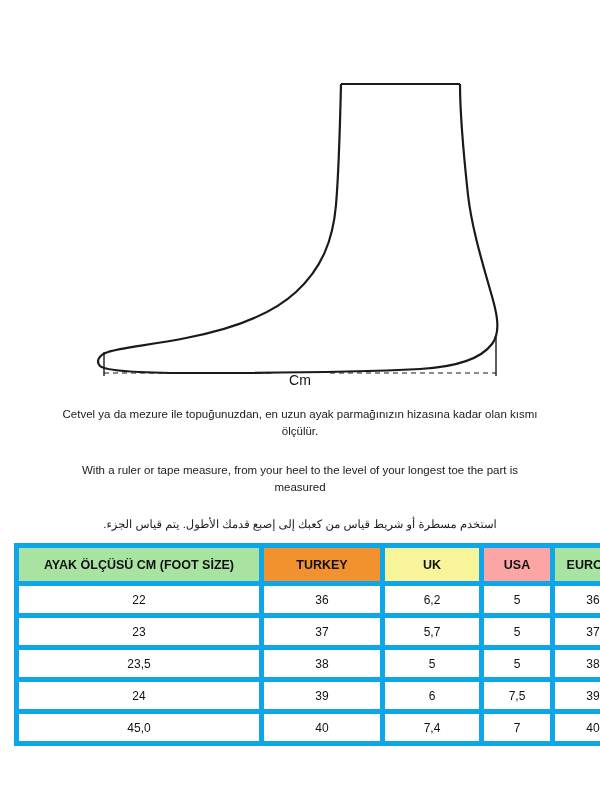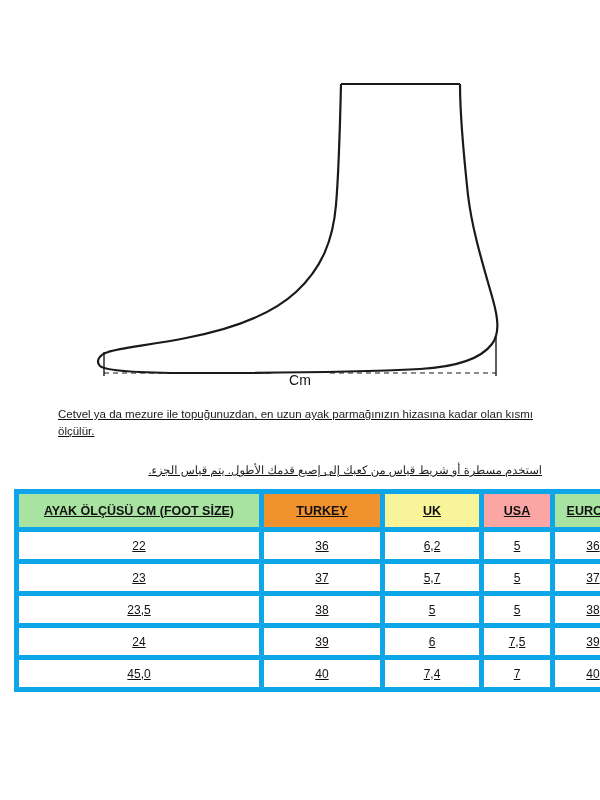--- a/index.html
+++ b/index.html
@@ -12,21 +12,20 @@
     background: #ffffff;
     font-family: "Liberation Sans", sans-serif;
     color: #111111;
     overflow: hidden;
   }
   .page {
     position: relative;
     width: 600px;
     height: 586px;
     box-sizing: border-box;
-    text-decoration: underline;
   }
   .diagram {
     position: relative;
     width: 600px;
     height: 400px;
   }
   .diagram svg {
     display: block;
   }
   .cm-label {
@@ -34,20 +33,21 @@
     left: 0;
     right: 0;
     top: 372px;
     text-align: center;
     font-size: 14px;
     color: #111;
     letter-spacing: .2px;
   }
   .instructions {
     padding: 6px 58px 0 58px;
+    text-align: center;
   }
   .instructions p {
     margin: 0;
     font-size: 11.5px;
     line-height: 17px;
     color: #1a1a1a;
   }
   .instr-tr { margin-bottom: 22px !important; }
   .instr-en { margin-bottom: 20px !important; }
   .instr-ar {
@@ -119,20 +119,21 @@
 
       <path d="M104,373 L272,373" stroke="#1a1a1a" stroke-width="1.2" stroke-dasharray="5,4" fill="none"></path>
 
       <path d="M330,373 L496,373" stroke="#1a1a1a" stroke-width="1.2" stroke-dasharray="5,4" fill="none"></path>
     </svg>
     <div class="cm-label">Cm</div>
   </div>
 
   <div class="instructions">
     <p class="instr-tr">Cetvel ya da mezure ile topuğunuzdan, en uzun ayak parmağınızın hizasına kadar olan kısmı ölçülür.</p>
+    <p class="instr-en">With a ruler or tape measure, from your heel to the level of your longest toe the part is measured</p>
     <p class="instr-ar">استخدم مسطرة أو شريط قياس من كعبك إلى إصبع قدمك الأطول.  يتم قياس الجزء.</p>
   </div>
 
   <div class="table-wrap">
     <table class="size-table">
       <thead>
         <tr>
           <th class="col-foot th-foot">AYAK ÖLÇÜSÜ CM (FOOT SİZE)</th>
           <th class="col-turkey th-turkey">TURKEY</th>
           <th class="col-uk th-uk">UK</th>

